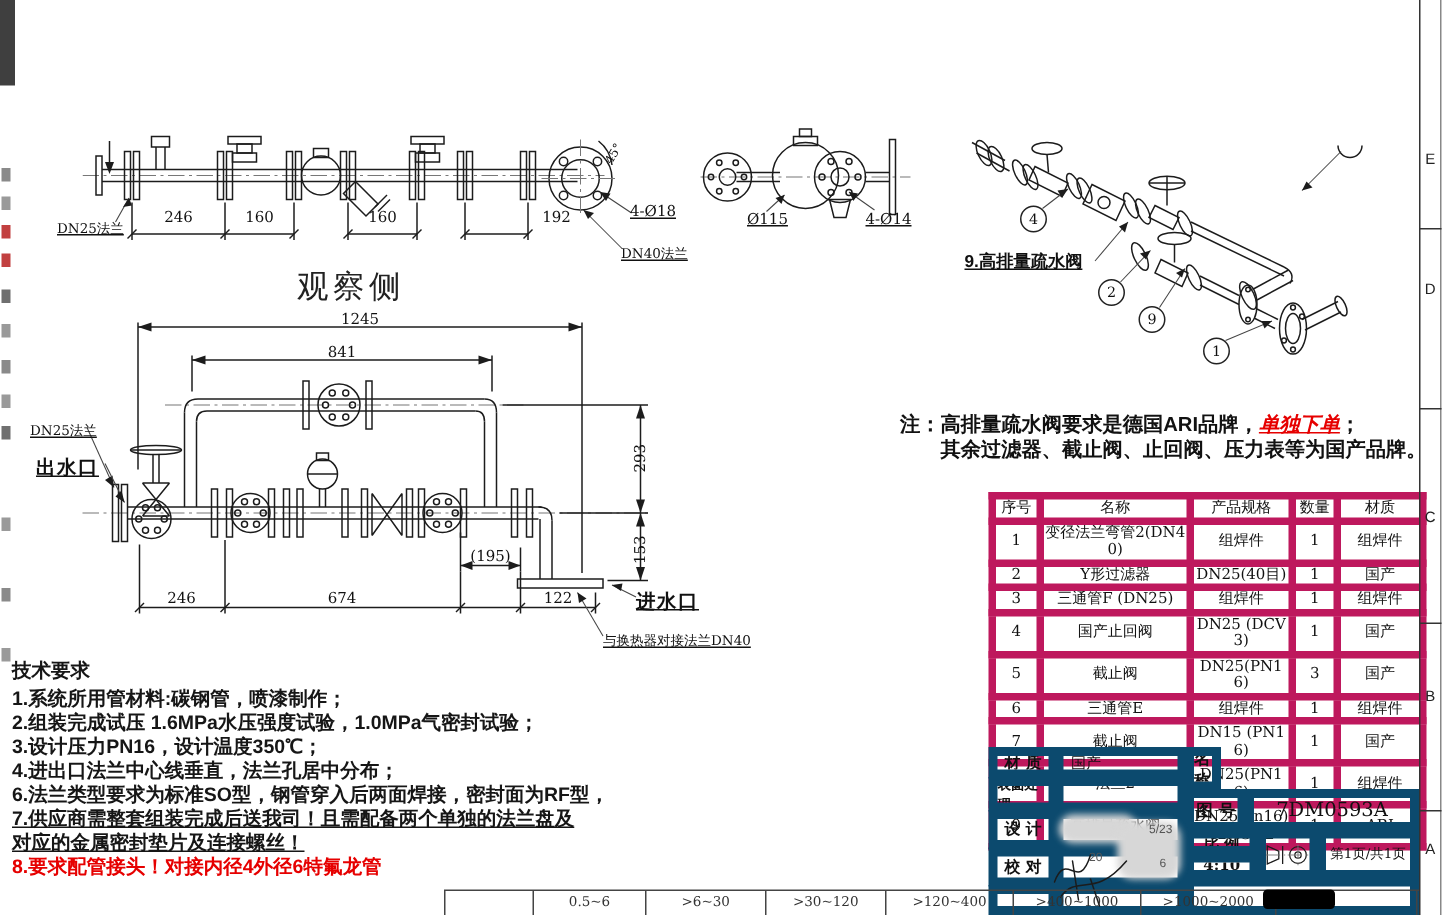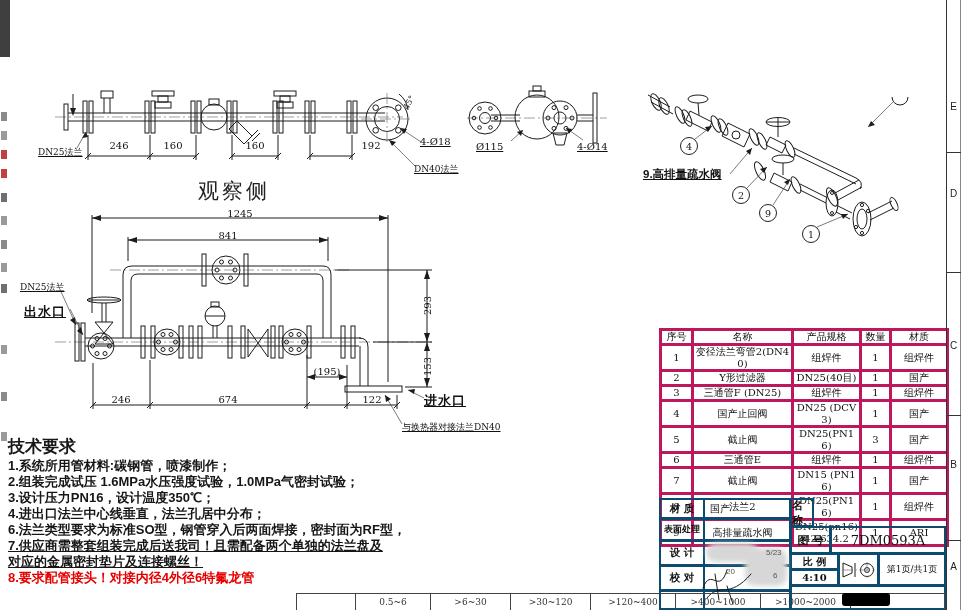--- a/index.html
+++ b/index.html
@@ -23,33 +23,33 @@
   .cap{font:21px "DejaVu Serif",serif;letter-spacing:3px;color:#222;}
   .bal{position:absolute;width:16px;height:16px;border:1px solid #222;border-radius:50%;
        font:9.5px "DejaVu Serif",serif;display:flex;align-items:center;justify-content:center;
        background:#fff;}
   .note{position:absolute;left:600px;top:274px;font:bold 13.5px "Liberation Sans",sans-serif;
         line-height:17px;white-space:nowrap;}
   .note .hl{color:#e60000;font-style:italic;text-decoration:underline;}
   .note .l2{margin-left:27px;}
   .tech{position:absolute;left:8px;top:439px;font:bold 13px "Liberation Sans",sans-serif;
         line-height:16px;white-space:nowrap;color:#161616;}
-  .tech .hd{font-size:17px;margin-bottom:3px;}
+  .tech .hd{font-size:13px;margin-bottom:3px;}
   .tech .red{color:#e60000;}
   
   .bom{position:absolute;left:659px;top:328px;width:287px;font-family:"DejaVu Serif",serif;}
   .bom-title{height:11px;line-height:11px;font-size:9.5px;text-align:center;
              border:1px solid #222;border-bottom:none;box-sizing:border-box;}
   .bom table{width:100%;border-collapse:collapse;table-layout:fixed;}
-  .bom td{border:3px solid #be185d;font-size:10px;text-align:center;padding:0;line-height:1.15;
+  .bom td{border:5px solid #be185d;font-size:10px;text-align:center;padding:0;line-height:1.15;
           overflow:hidden;word-break:break-all;}
   .bom tr{height:15px;}
   .bom tr.tall{height:24px;}
   
-  .tb{position:absolute;border:2px solid #0c4a6e;box-sizing:border-box;display:flex;
+  .tb{position:absolute;border:6px solid #0c4a6e;box-sizing:border-box;display:flex;
       align-items:center;justify-content:center;font-family:"DejaVu Serif",serif;
       overflow:hidden;background:#fff0;}
   .tb.bold{font-weight:bold;}
   .tb.left{justify-content:flex-start;padding-left:5px;}
   .blob{position:absolute;background:#d7d7d7;border-radius:10px;filter:blur(2.5px);}
   .frag{position:absolute;width:6px;height:9px;}
   .vline{position:absolute;width:1px;background:#333;}
   .tickline{position:absolute;height:1px;background:#333;}
   .zone{position:absolute;left:947px;width:13px;text-align:center;font:10px "Liberation Sans",sans-serif;color:#222;}
   .tol{position:absolute;left:296px;top:593px;width:650px;height:17px;overflow:hidden;
@@ -195,21 +195,21 @@
       <circle cx="89" cy="22.6" r="2"></circle>
     <polygon points="88,48 102,48 99,60 91,60"></polygon>
     <line x1="112" y1="30" x2="128" y2="30"></line>
       <line x1="112" y1="36" x2="128" y2="36"></line>
     <rect x="128" y="8" width="4" height="50"></rect>
     <line class="thin" x1="46" y1="56" x2="58" y2="45"></line>
       <polygon class="f" points="58,45 52,47 56,51"></polygon>
     <line class="thin" x1="118" y1="55" x2="101" y2="43"></line>
       <polygon class="f" points="101,43 107,44 104,49"></polygon>
   </svg>
-  <span class="t dim ul" style="left:476px;top:141px;text-align:center;">Ø115</span>
+  <span class="t dim ul" style="left:498px;top:141px;text-align:center;">Ø115</span>
   <span class="t dim ul" style="left:577px;top:141px;">4-Ø14</span>
 
   <svg style="position:absolute;left:640px;top:85px;" width="300" height="175" viewBox="0 0 300 175">
 
     <line x1="8" y1="10" x2="30" y2="22"></line>
       <line x1="11" y1="17" x2="33" y2="29"></line>
     <ellipse cx="16" cy="17" rx="4" ry="9" transform="rotate(-25 16 17)"></ellipse>
     <ellipse cx="24" cy="21" rx="4" ry="9" transform="rotate(-25 24 21)"></ellipse>
 
     <ellipse cx="40" cy="30" rx="3.5" ry="9" transform="rotate(-25 40 30)"></ellipse>
@@ -436,20 +436,24 @@
   <span class="t dim rot" style="left:418px;top:361px;">153</span>
   <span class="t dim c" style="left:327px;top:366px;">(195)</span>
   <span class="t dim c" style="left:121px;top:394px;">246</span>
   <span class="t dim c" style="left:228px;top:394px;">674</span>
   <span class="t dim c" style="left:372px;top:394px;">122</span>
   <span class="t lbl" style="left:20px;top:281px;">DN25法兰</span>
   <span class="t port" style="left:24px;top:303px;">出水口</span>
   <span class="t port" style="left:424px;top:392px;">进水口</span>
   <span class="t lbl" style="left:402px;top:421px;">与换热器对接法兰DN40</span>
 
+  <div class="note">
+    <div><span>注：高排量疏水阀要求是德国ARI品牌，</span><span class="hl">单独下单</span><span>；</span></div>
+    <div class="l2">其余过滤器、截止阀、止回阀、压力表等为国产品牌。</div>
+  </div>
 
   <div class="tech">
     <div class="hd">技术要求</div>
     <div>1.系统所用管材料:碳钢管，喷漆制作；</div>
     <div>2.组装完成试压 1.6MPa水压强度试验，1.0MPa气密封试验；</div>
     <div>3.设计压力PN16，设计温度350℃；</div>
     <div>4.进出口法兰中心线垂直，法兰孔居中分布；</div>
     <div>6.法兰类型要求为标准SO型，钢管穿入后两面焊接，密封面为RF型，</div>
     <div class="ul">7.供应商需整套组装完成后送我司！且需配备两个单独的法兰盘及</div>
     <div class="ul">对应的金属密封垫片及连接螺丝！</div>

